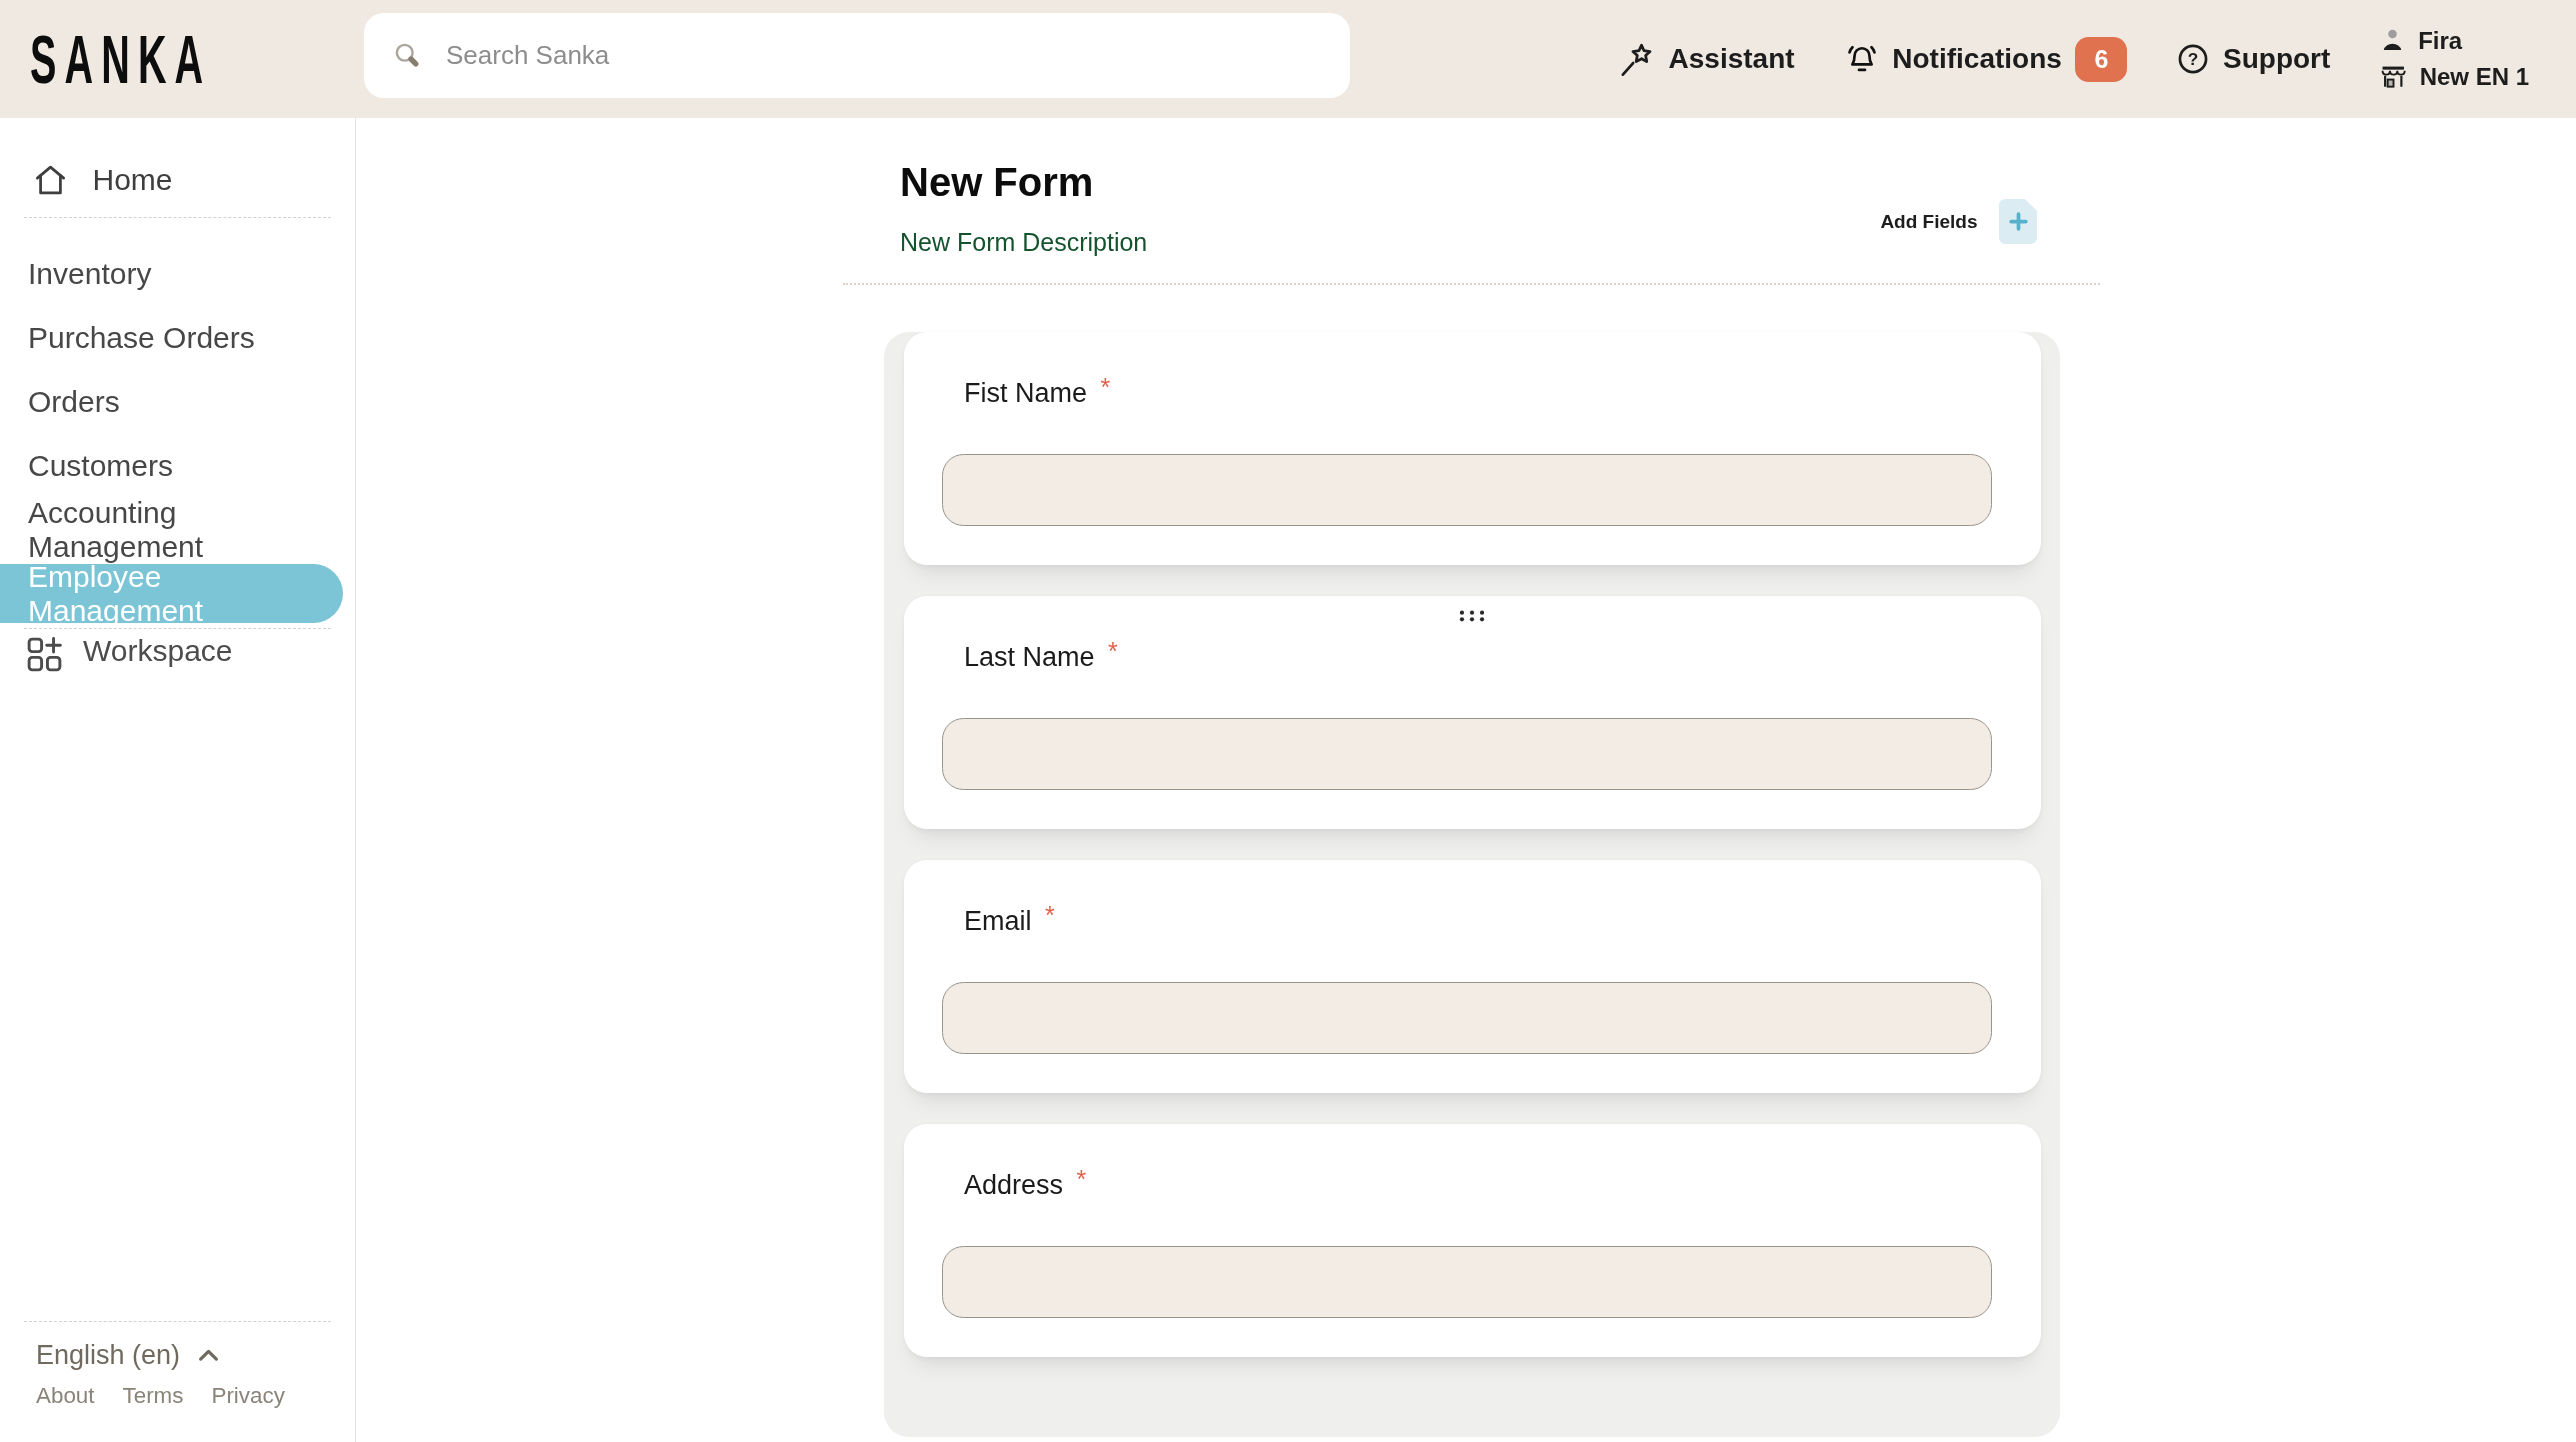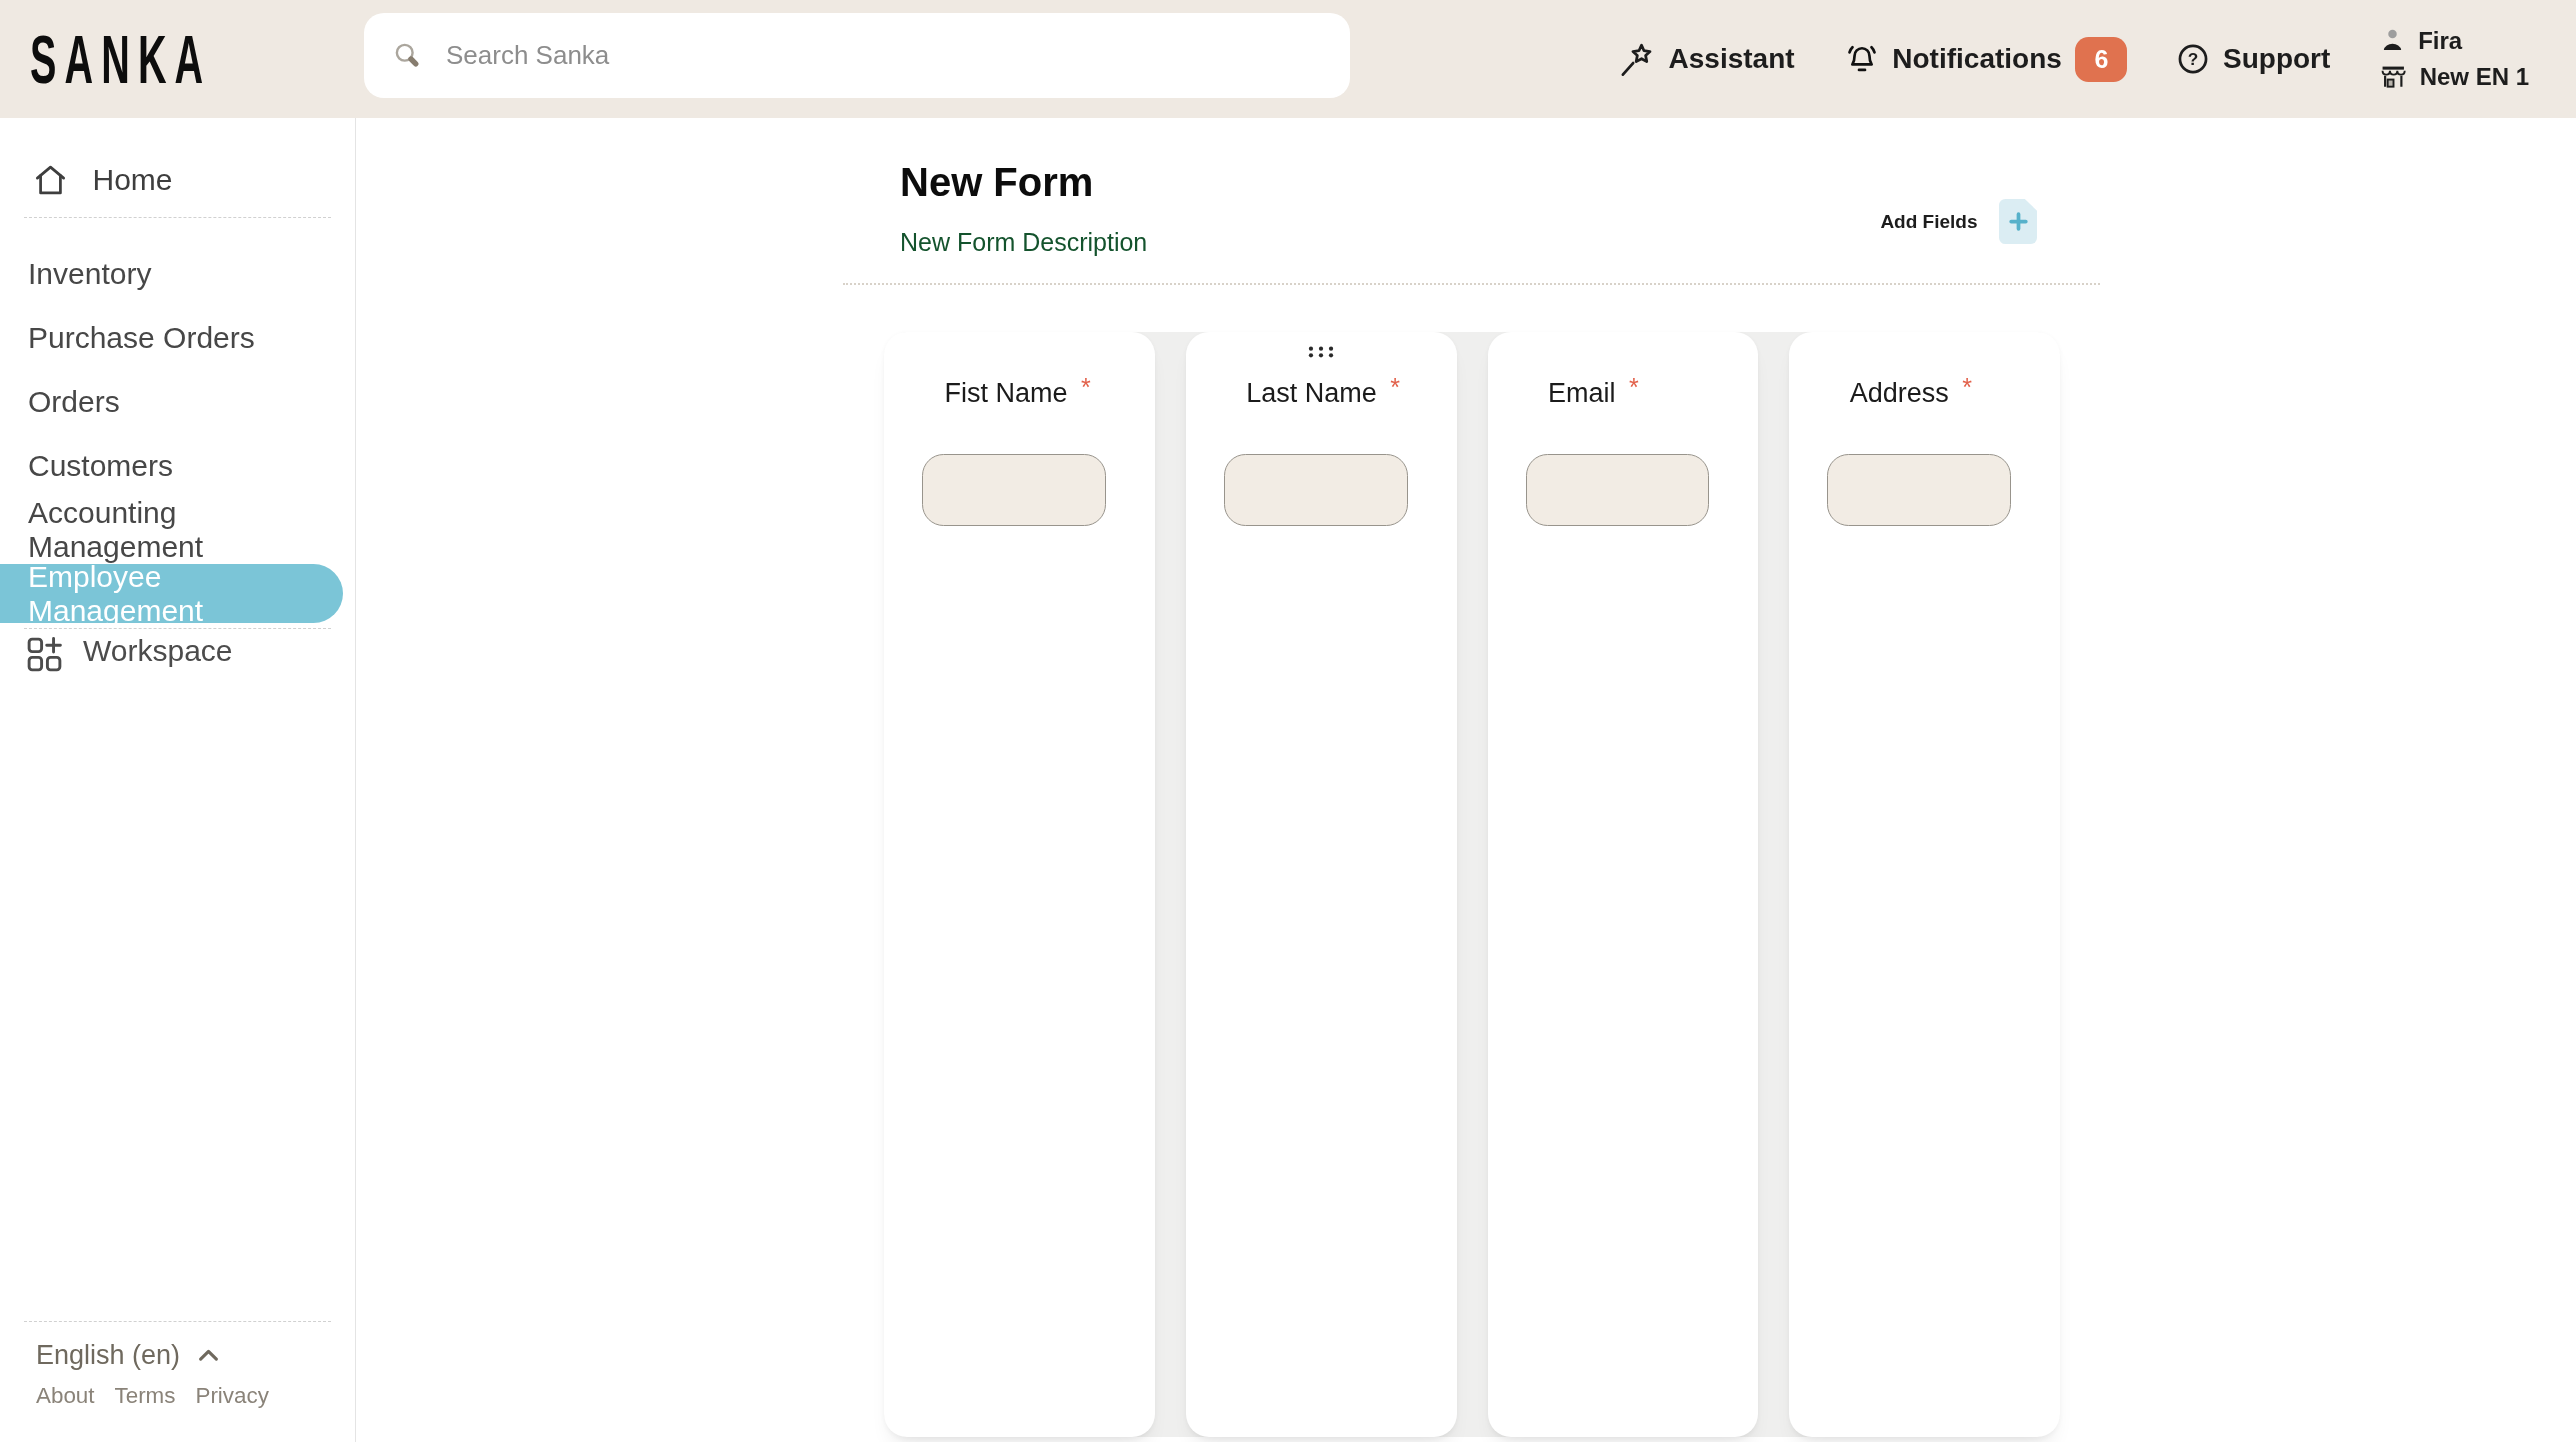--- a/index.html
+++ b/index.html
@@ -37,36 +37,36 @@
   .nav li { height:64px; display:flex; align-items:center; padding-left:28px;
             font-size:30px; color:#474747; cursor:pointer; }
   .nav li.active { height:59px; margin:2.2px 11.7px 2.2px 0; background:#7BC5D7; color:#fff;
                    border-radius:0 30px 30px 0; }
   .side-workspace { margin:4.5px 0 0 24px; height:63px; display:flex; align-items:flex-start; gap:18px; cursor:pointer; }
   .side-workspace .lbl { font-size:30px; color:#4c4c4c; }
   .side-footer { position:absolute; bottom:0; left:0; right:0; padding-bottom:33px; }
   .side-footer .dash-div { margin:0 24px 18px 24px; }
   .lang-row { margin-left:36px; display:flex; align-items:center; gap:14.4px; cursor:pointer;
               font-size:27px; color:#6F695E; height:30.5px; }
-  .links-row { margin:12.6px 0 0 36px; display:flex; gap:20px; font-size:22.4px; color:#8A8379; }
+  .links-row { margin:12.6px 0 0 36px; display:flex; gap:28px; font-size:22.4px; color:#8A8379; }
   .links-row a { color:#8A8379; text-decoration:none; cursor:pointer; }
 
   
   .main { flex:1; background:#fff; position:relative; overflow:hidden; }
   .page-head { margin:43px 0 0 544px; width:1137px; display:flex; justify-content:space-between; align-items:flex-start; }
   .page-title { font-size:40px; line-height:1.05; font-weight:700; color:#0c0c0c; }
   .page-desc { margin-top:25px; font-size:25px; color:#14532d; }
   .add-fields { margin-top:38px; display:flex; align-items:center; gap:21.5px; }
   .add-fields .lbl { font-size:19px; font-weight:700; color:#1d1d1d; }
   .add-btn { width:38px; height:45px; background:#DBEDF3; border:none; cursor:pointer;
              display:flex; align-items:center; justify-content:center;
              clip-path:polygon(0 0, 68% 0, 100% 26%, 100% 100%, 0 100%); border-radius:6.3px; }
   .dotted-div { margin:26px 0 0 487px; width:1257px; border-top:2.7px dotted #D8D2C9; }
   .track { margin:47px 0 0 528px; width:1176px; min-height:1105px; background:#EFEFEE;
-           border-radius:25px; display:flex; flex-direction:row; gap:31px; }
+           border-radius:25px; display:flex; flex-direction:column; gap:31px; }
   .card { width:1137px; margin:0 auto; min-height:233px; background:#fff; border-radius:23px;
           padding:46px 49px 38px 38px; position:relative;
           box-shadow:0 14.4px 21.5px -9px rgba(0,0,0,.10), 0 1.8px 5.4px rgba(0,0,0,.04); }
   .card:first-child { margin-top:0; }
   .field-label { margin-left:22.4px; font-size:27px; color:#1b1b1b; }
   .req { color:#E2614B; font-size:25px; margin-left:13.5px; position:relative; top:-6.3px; }
   .field-input { display:block; margin-top:45px; width:100%; height:72px; border:1.8px solid #98948C;
                  border-radius:21.5px; background:#F2ECE4; outline:none; padding:0 25px;
                  font-size:27px; color:#333; font-family:"Liberation Sans", sans-serif; }
   .drag-handle { position:absolute; top:11.7px; left:50%; transform:translateX(-50%); cursor:grab; line-height:0; }

